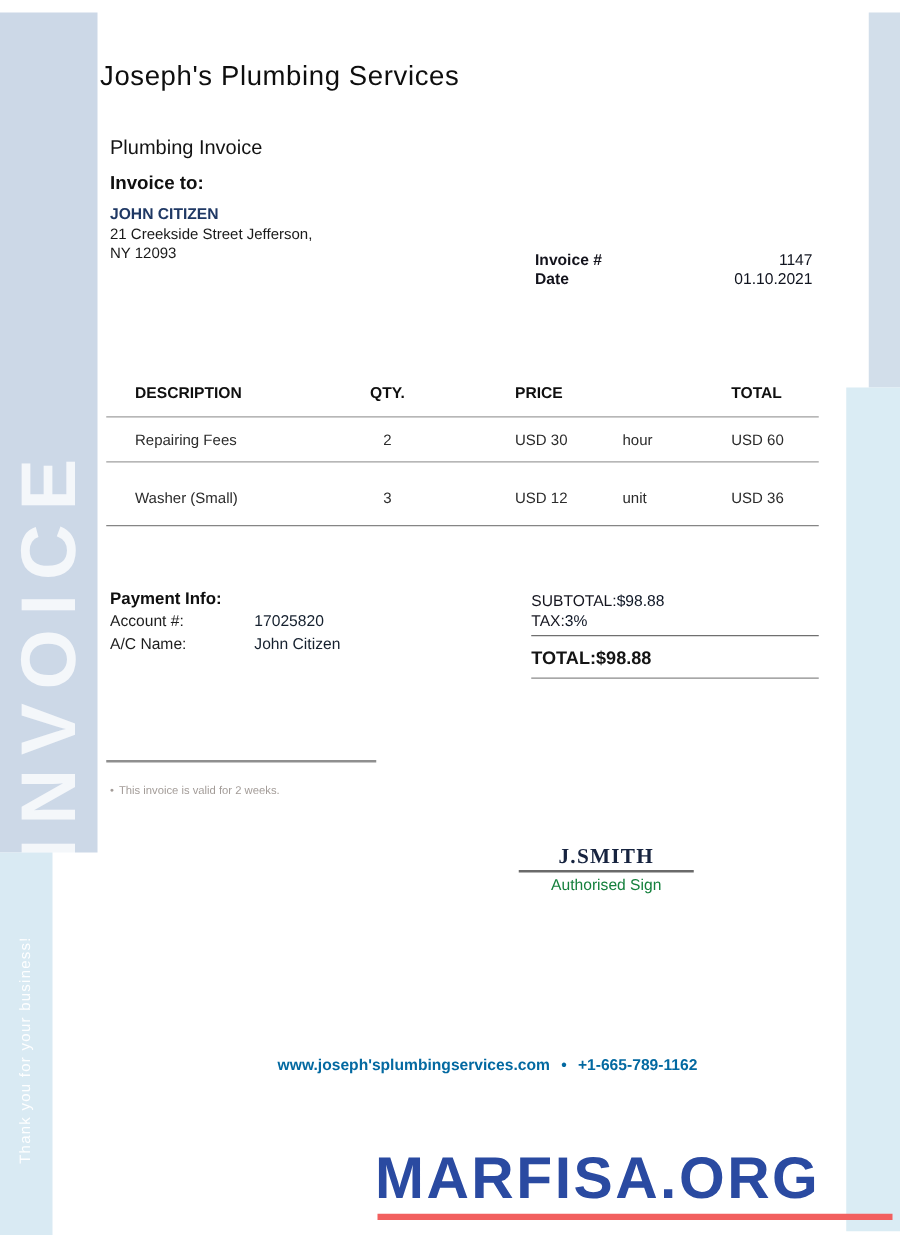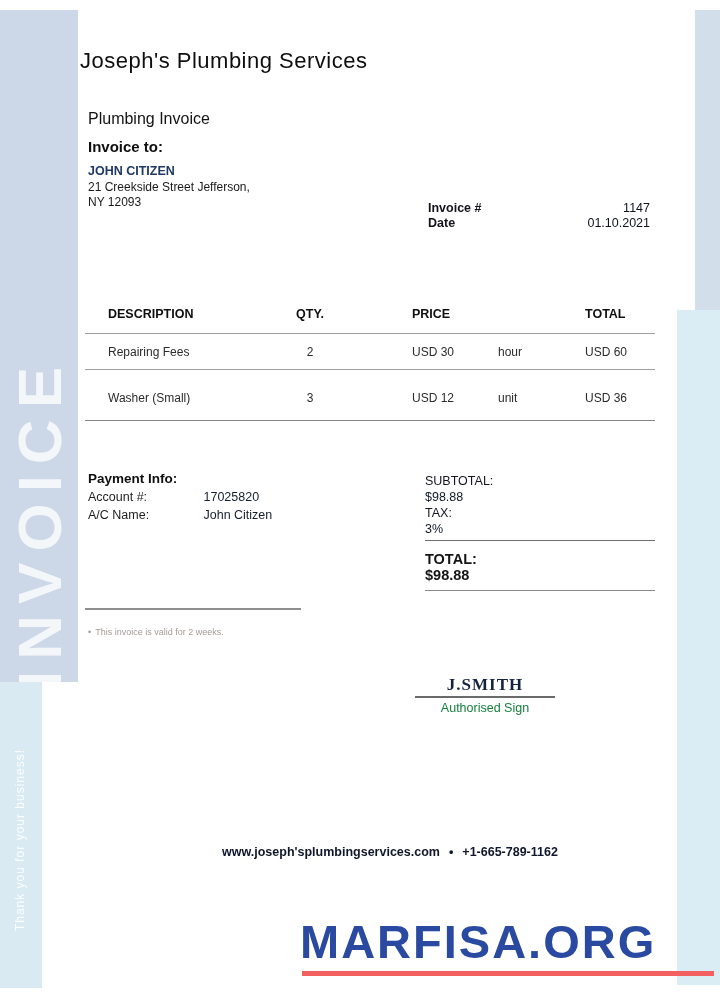--- a/index.html
+++ b/index.html
@@ -54,21 +54,21 @@
   .tline.l1{top:28px;} .tline.l2{top:64px;} .tline.l3{top:115px; background:#858585;}
 
   
   .payment { position:absolute; left:88px; top:471px; font-size:12.5px; }
   .payment .heading { font-size:13.5px; font-weight:bold; color:#0f0f0f; }
   .pay-row { margin-top:4px; }
   .pay-label { display:inline-block; width:112px; color:#1d1d1d; }
   .pay-value { color:#15202e; }
 
   .totals { position:absolute; left:425px; top:473px; width:230px; font-size:12.5px; }
-  .tot-row { display:flex; justify-content:flex-start; line-height:16px;flex-direction:column; }
+  .tot-row { display:flex; justify-content:flex-start; line-height:16px; }
   .tot-label { color:#15151f; } .tot-value { color:#0f1726; }
   .tot-sep { border-top:1px solid #6f6f6f; margin-top:3px; }
   .tot-main { margin-top:10px; font-size:14.5px; font-weight:bold; }
   .tot-sep2 { border-top:1.5px solid #8a8a8a; margin-top:7px; }
 
   
   .terms-topline { position:absolute; left:85px; top:608px; width:216px; height:2px; background:#8f8f8f; }
   .terms { position:absolute; left:88px; top:623px; width:400px; }
   .terms .heading { font-size:11.5px; font-weight:bold; color:#8a8580; letter-spacing:0.3px; }
   .term-item { font-size:9px; color:#a39c98; margin-top:4px; }
@@ -76,21 +76,21 @@
 
   
   .signature { position:absolute; left:415px; top:675px; width:140px; text-align:center; }
   .sig-name { font-family:"Liberation Serif", serif; font-weight:bold; font-size:17px;
               color:#16233f; letter-spacing:1px; }
   .sig-line { border-top:2px solid #6a6a6a; margin-top:1px; }
   .sig-label { margin-top:3px; font-size:12.5px; color:#15803d; }
 
   
   .footer-contact { position:absolute; left:105px; top:845px; width:570px; text-align:center;
-                    font-size:12.5px; font-weight:bold; color:#0f172a; }
+                    font-size:12.5px; font-weight:bold; color:#0369a1; }
   .footer-contact .dot { margin:0 9px; }
 
   .logo { position:absolute; left:300px; top:914px; z-index:5; }
   .logo-text { font-size:47px; font-weight:bold; color:var(--logo-blue,#2a4aa1); letter-spacing:2px; }
   .logo-underline { height:5px; width:412px; margin-top:2px; margin-left:2px;
                     background:var(--logo-red,#f2605f); }
 </style>
 </head>
 <body>
 

